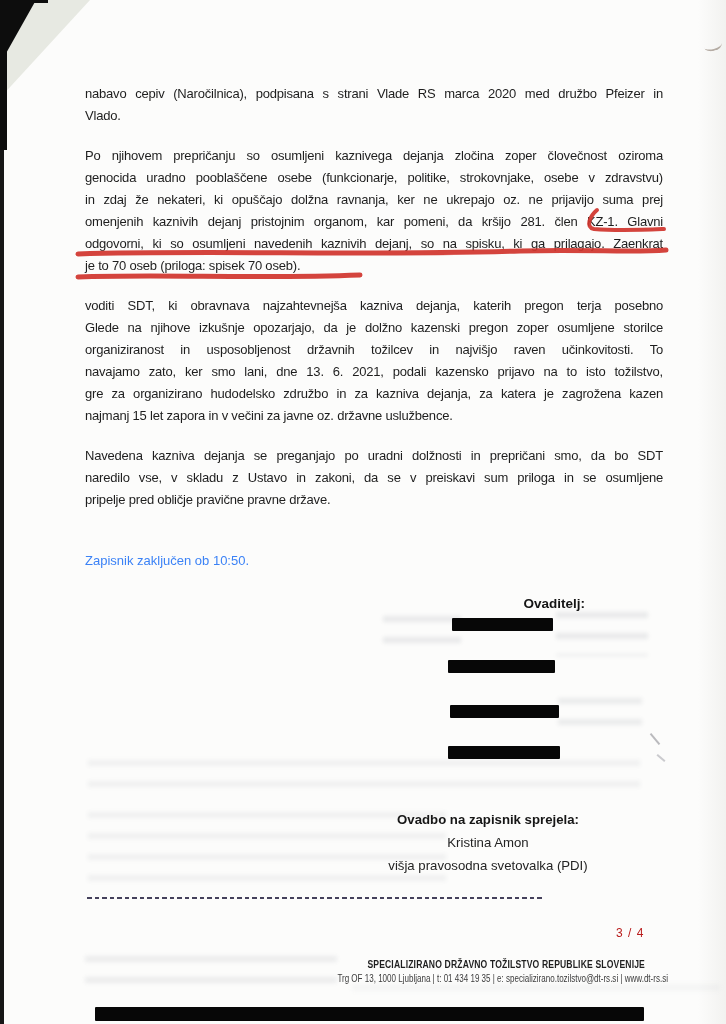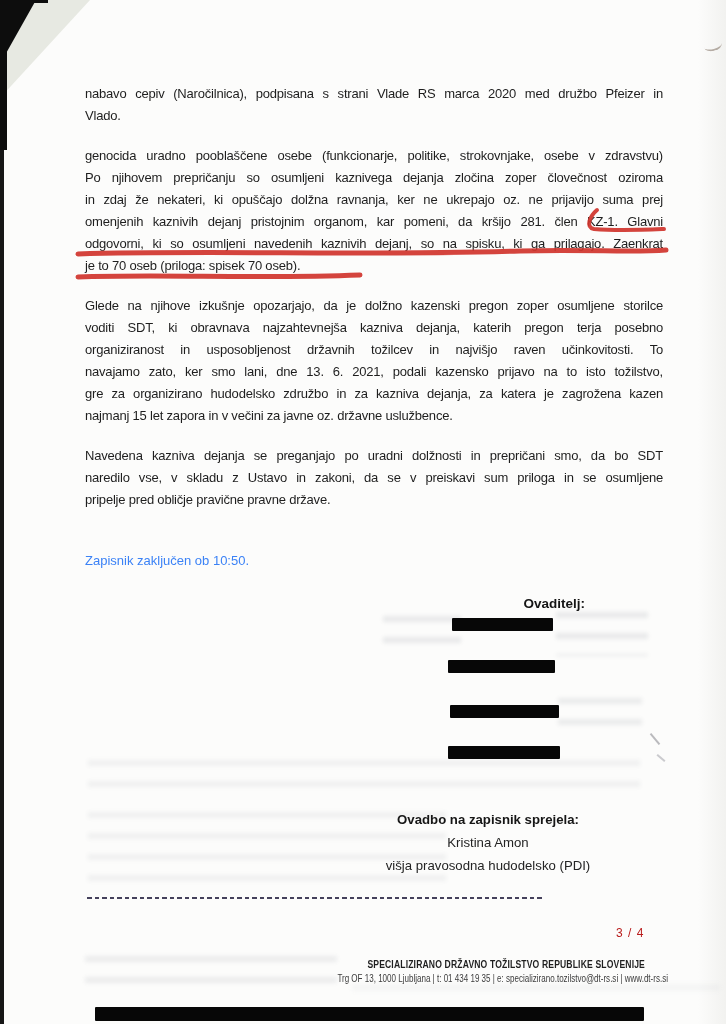--- a/index.html
+++ b/index.html
@@ -94,30 +94,30 @@
   <div class="ghost g5"></div>
   <div class="ghost g6"></div>
   <div class="ghost g7"></div>
 
   <div class="body-text">
       <div class="para">
         <div class="line">nabavo cepiv (Naročilnica), podpisana s strani Vlade RS marca 2020 med družbo Pfeizer in</div>
         <div class="line last">Vlado.</div>
       </div>
       <div class="para">
+        <div class="line">Po njihovem prepričanju so osumljeni kaznivega dejanja zločina zoper človečnost oziroma</div>
         <div class="line">genocida uradno pooblaščene osebe (funkcionarje, politike, strokovnjake, osebe v zdravstvu)</div>
-        <div class="line">Po njihovem prepričanju so osumljeni kaznivega dejanja zločina zoper človečnost oziroma</div>
         <div class="line">in zdaj že nekateri, ki opuščajo dolžna ravnanja, ker ne ukrepajo oz. ne prijavijo suma prej</div>
         <div class="line">omenjenih kaznivih dejanj pristojnim organom, kar pomeni, da kršijo 281. člen KZ-1. Glavni</div>
         <div class="line">odgovorni, ki so osumljeni navedenih kaznivih dejanj, so na spisku, ki ga prilagajo. Zaenkrat</div>
         <div class="line last">je to 70 oseb (priloga: spisek 70 oseb).</div>
       </div>
       <div class="para">
+        <div class="line">voditi SDT, ki obravnava najzahtevnejša kazniva dejanja, katerih pregon terja posebno</div>
         <div class="line">Glede na njihove izkušnje opozarjajo, da je dolžno kazenski pregon zoper osumljene storilce</div>
-        <div class="line">voditi SDT, ki obravnava najzahtevnejša kazniva dejanja, katerih pregon terja posebno</div>
         <div class="line">organiziranost in usposobljenost državnih tožilcev in najvišjo raven učinkovitosti. To</div>
         <div class="line">navajamo zato, ker smo lani, dne 13. 6. 2021, podali kazensko prijavo na to isto tožilstvo,</div>
         <div class="line">gre za organizirano hudodelsko združbo in za kazniva dejanja, za katera je zagrožena kazen</div>
         <div class="line last">najmanj 15 let zapora in v večini za javne oz. državne uslužbence.</div>
       </div>
       <div class="para">
         <div class="line">Navedena kazniva dejanja se preganjajo po uradni dolžnosti in prepričani smo, da bo SDT</div>
         <div class="line">naredilo vse, v skladu z Ustavo in zakoni, da se v preiskavi sum priloga in se osumljene</div>
         <div class="line last">pripelje pred obličje pravične pravne države.</div>
       </div>
@@ -133,21 +133,21 @@
 
   <div class="ovaditelj-label">Ovaditelj:</div>
   <div class="redaction bar1"></div>
   <div class="redaction bar2"></div>
   <div class="redaction bar3"></div>
   <div class="redaction bar4"></div>
 
   <div class="received-block">
     <div class="received-label">Ovadbo na zapisnik sprejela:</div>
     <div>Kristina Amon</div>
-    <div>višja pravosodna hudodelsko (PDI)</div>
+    <div>višja pravosodna svetovalka (PDI)</div>
   </div>
 
   <div class="dashed-sep"></div>
   <div class="page-number">3 / 4</div>
   <div class="footer-org">SPECIALIZIRANO DRŽAVNO TOŽILSTVO REPUBLIKE SLOVENIJE</div>
   <div class="footer-contact">Trg OF 13, 1000 Ljubljana | t: 01 434 19 35 | e: specializirano.tozilstvo@dt-rs.si | www.dt-rs.si</div>
 
   <div class="redaction bottom-bar"></div>
 </div>
 

